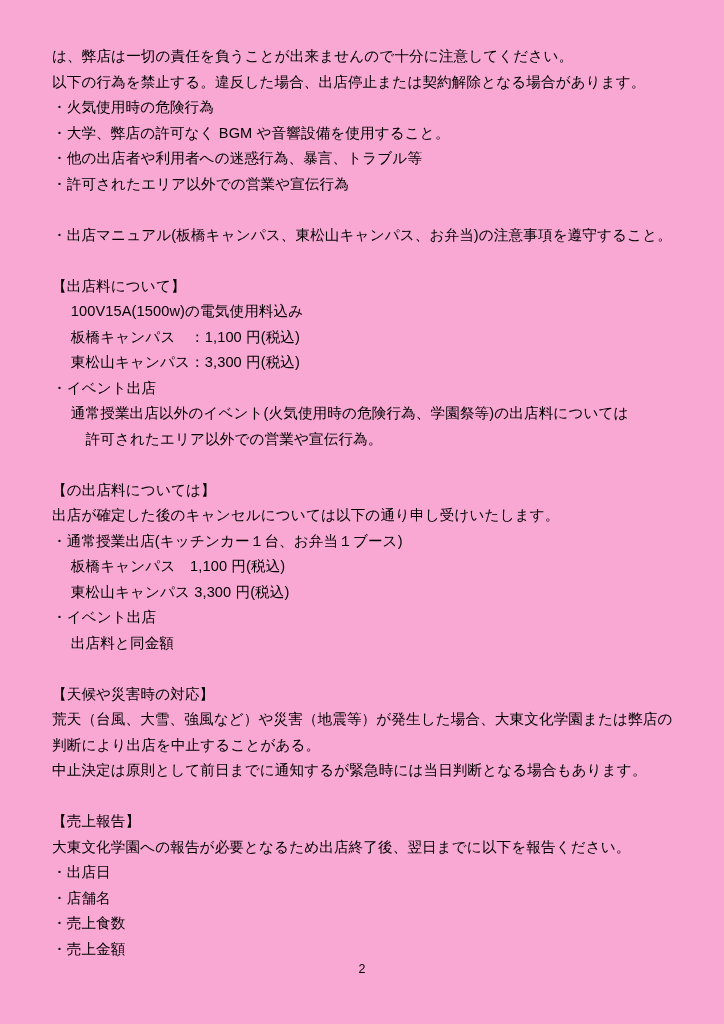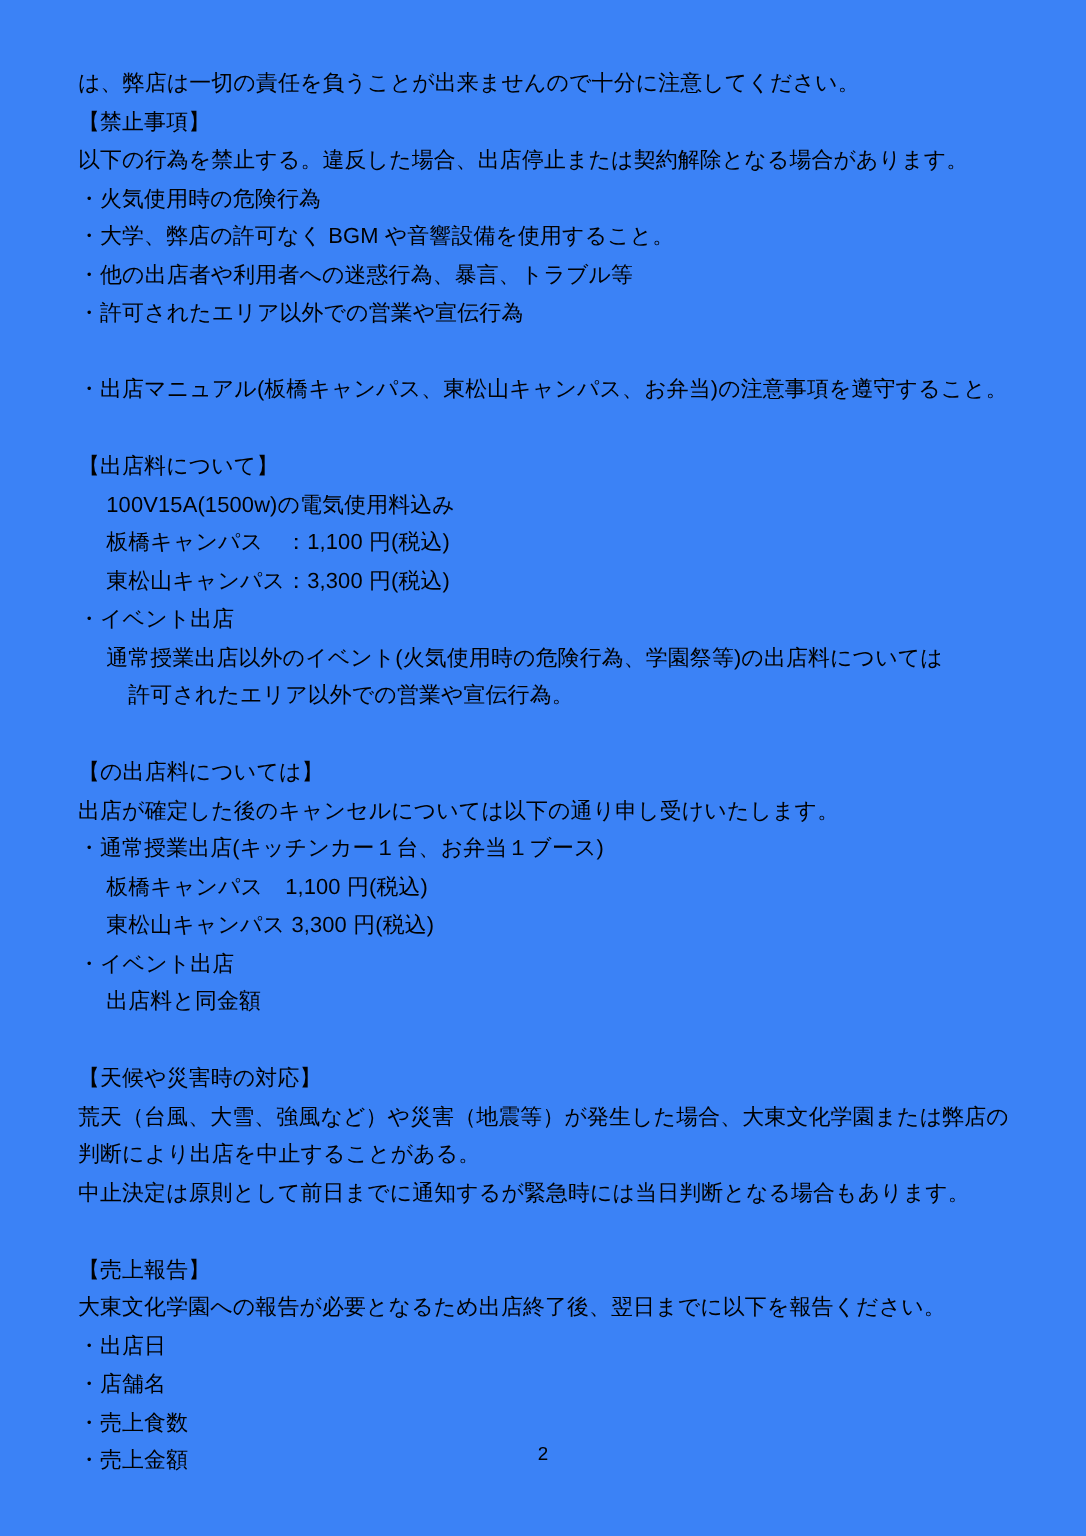--- a/index.html
+++ b/index.html
@@ -15,21 +15,21 @@
     color: #000000;
   }
   .page {
     position: absolute;
     left: 0;
     top: 0;
     width: 724px;
     height: 1024px;
     box-sizing: border-box;
     padding: 44px 52px 0 52px;
-    background: #3b82f6;
+    background: #f9a8d4;
   }
   .doc-body {
     font-size: 14.6px;
     line-height: 25.5px;
     letter-spacing: 0.1px;
   }
   .line {
     white-space: pre;
     min-height: 25.5px;
   }
@@ -45,21 +45,20 @@
     font-size: 12.5px;
     color: #000000;
   }
 </style>
 </head>
 <body>
 
 <div class="page">
   <div class="doc-body" id="doc-body">
       <div class="line">は、弊店は一切の責任を負うことが出来ませんので十分に注意してください。</div>
-      <div class="line">【禁止事項】</div>
       <div class="line">以下の行為を禁止する。違反した場合、出店停止または契約解除となる場合があります。</div>
       <div class="line">・火気使用時の危険行為</div>
       <div class="line">・大学、弊店の許可なく BGM や音響設備を使用すること。</div>
       <div class="line">・他の出店者や利用者への迷惑行為、暴言、トラブル等</div>
       <div class="line">・許可されたエリア以外での営業や宣伝行為</div>
       <div class="line blank"></div>
       <div class="line">・出店マニュアル(板橋キャンパス、東松山キャンパス、お弁当)の注意事項を遵守すること。</div>
       <div class="line blank"></div>
       <div class="line">【出店料について】</div>
       <div class="line">　 100V15A(1500w)の電気使用料込み</div>

